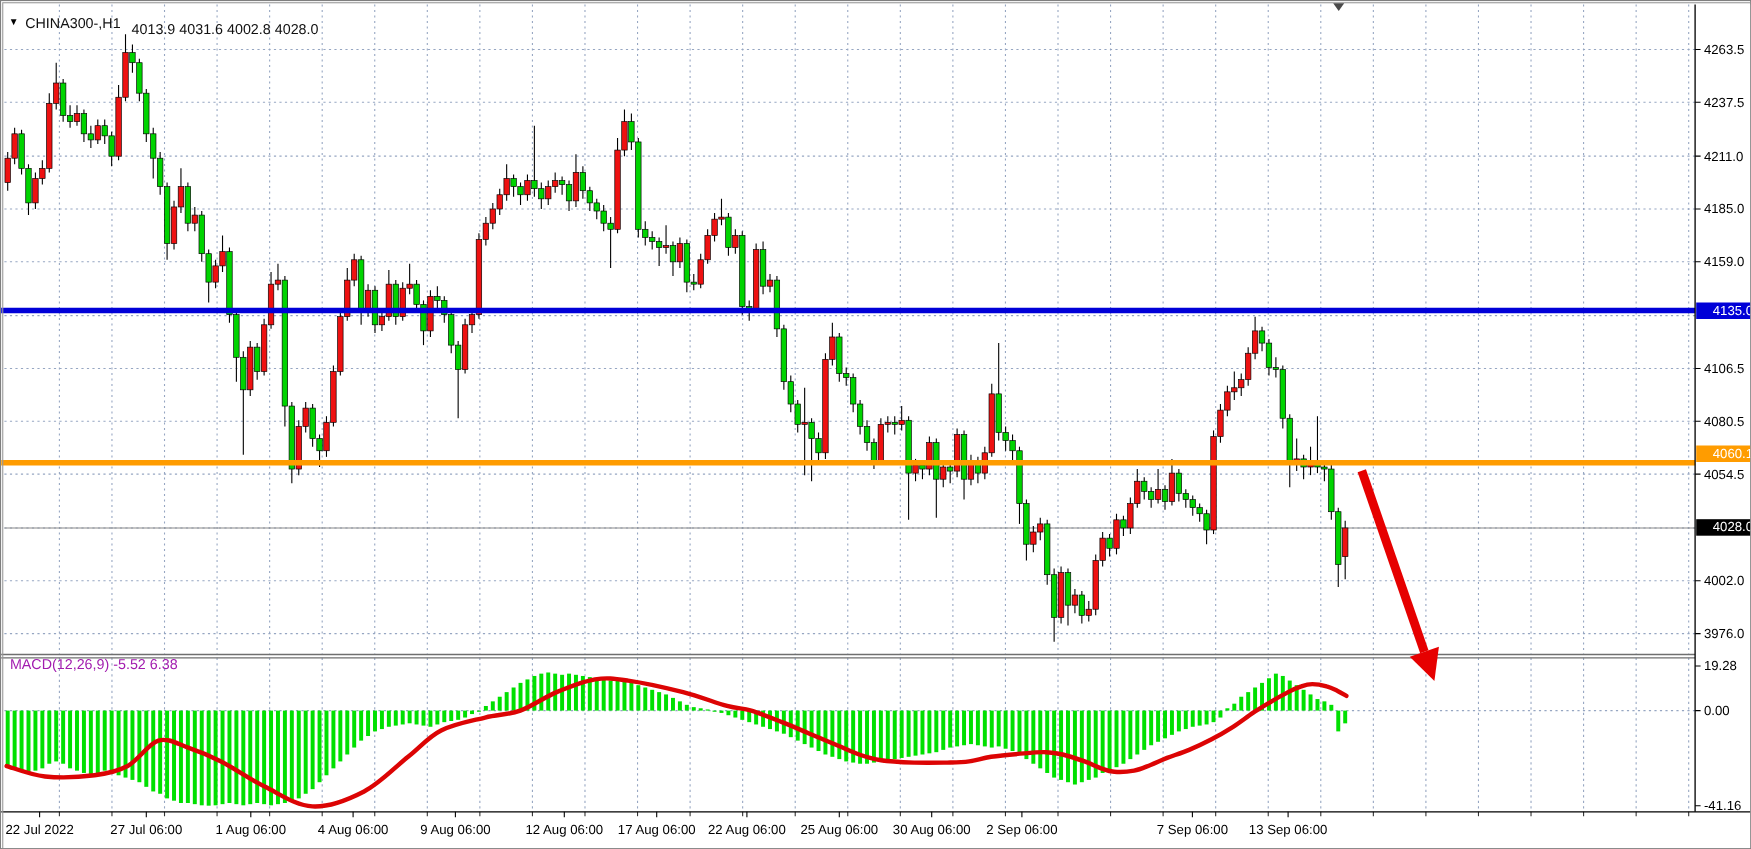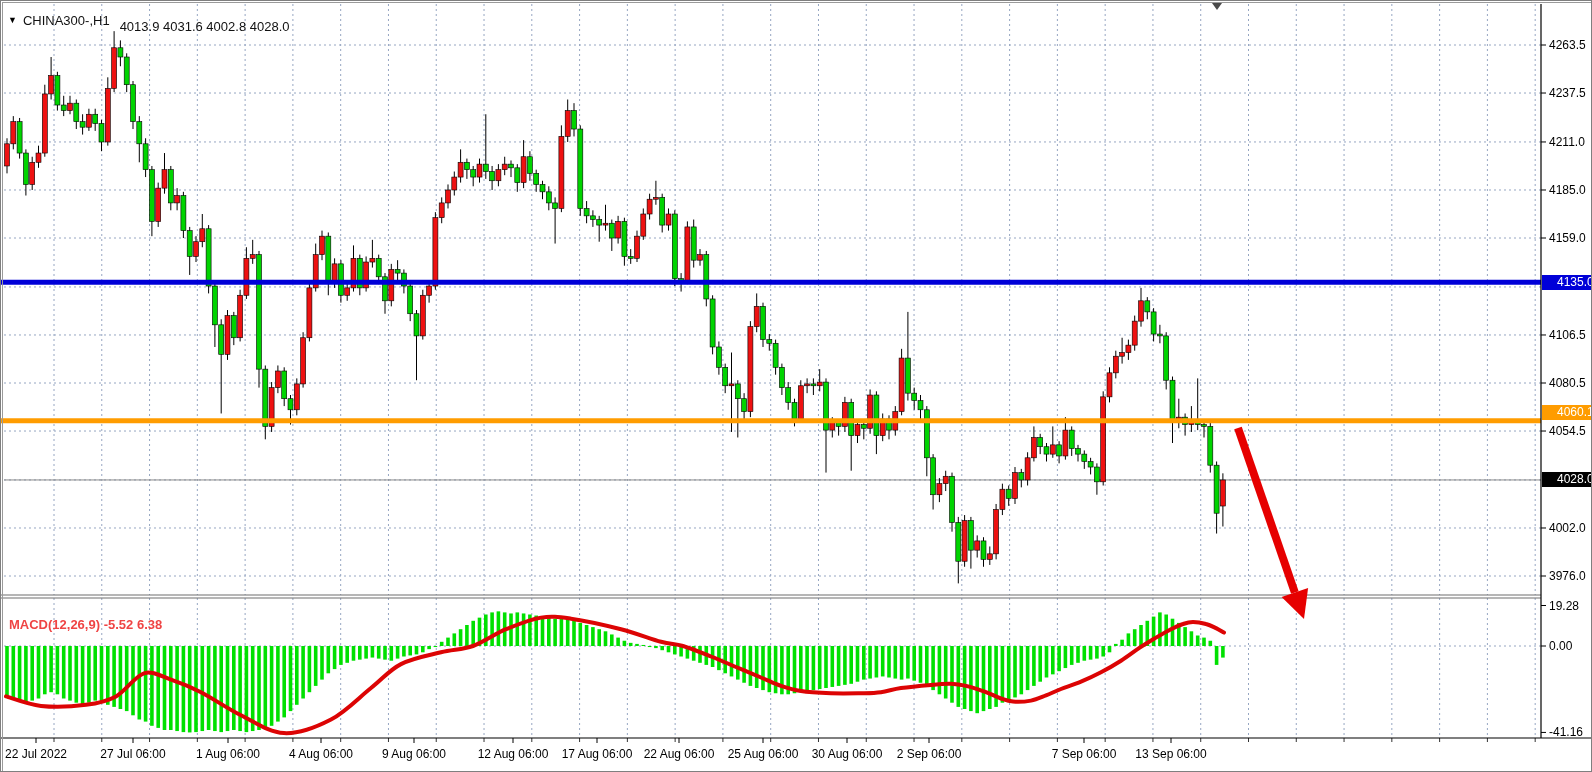--- a/index.html
+++ b/index.html
@@ -9,21 +9,21 @@
     font-family:"Liberation Sans", sans-serif;
   }
   svg{position:absolute; left:0; top:0;}
   .overlay{position:absolute; z-index:5;}
   .hdr{
     left:7px; top:5px; font-size:13px; color:#111; white-space:nowrap;
     display:flex; align-items:center; gap:6px;
   }
   .hdr .tri{font-size:9px; color:#000; cursor:pointer;}
   .hdr .nums{margin-left:4px;margin-top:13px;}
-  .macd-lbl{left:8px; top:616px; font-size:13px; color:#ef4444; white-space:nowrap;font-weight:bold;}
+  .macd-lbl{left:8px; top:595px; font-size:13px; color:#a21caf; white-space:nowrap;}
   .tag{
     left:1541px; width:50px; height:15px; line-height:15px;
     font-size:12px; color:#fff; padding-left:15px; box-sizing:border-box;
     white-space:nowrap; overflow:hidden;
   }
   .shift-marker{
     left:1211px; top:2px; width:0; height:0;
     border-left:5px solid transparent; border-right:5px solid transparent;
     border-top:7px solid #4a4a4a;
   }

